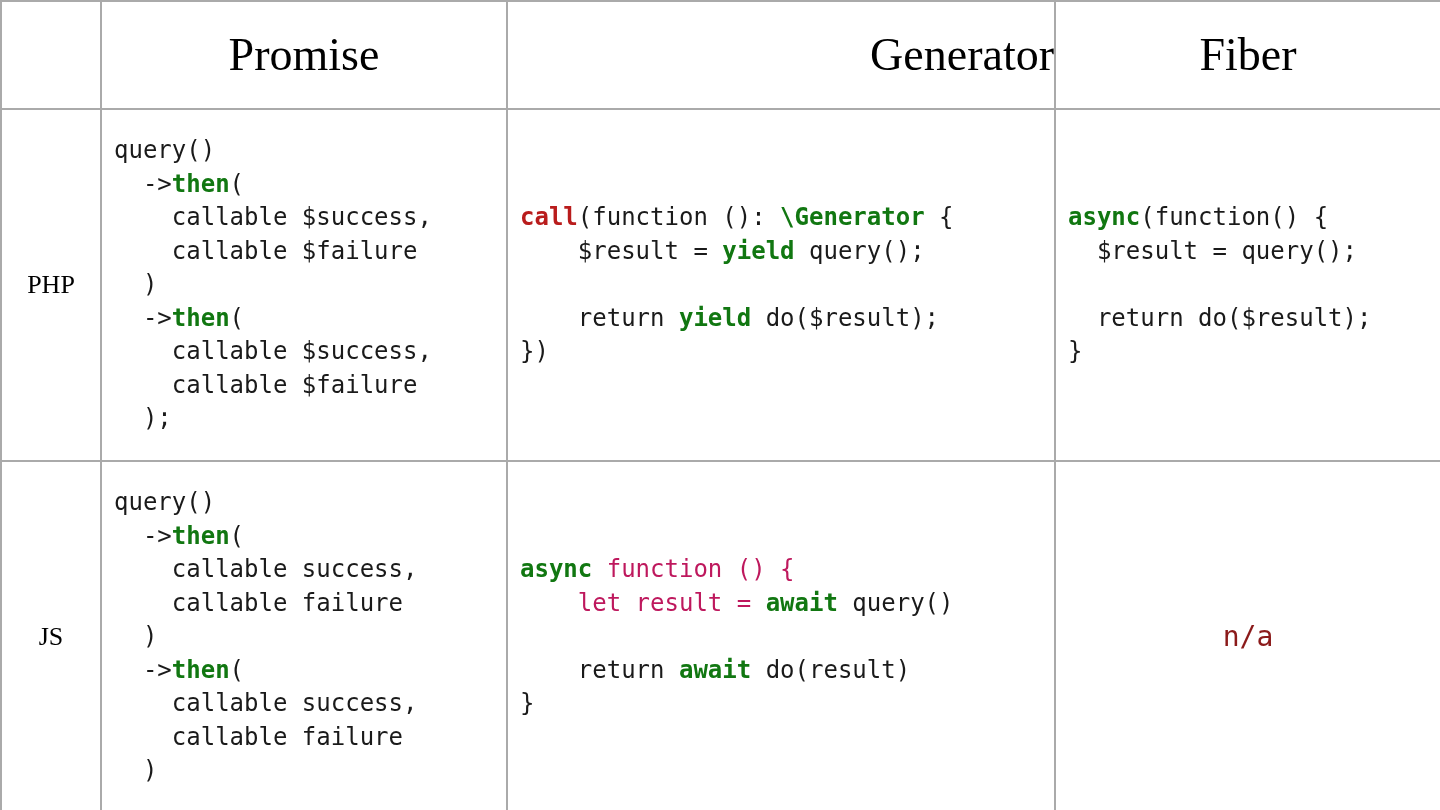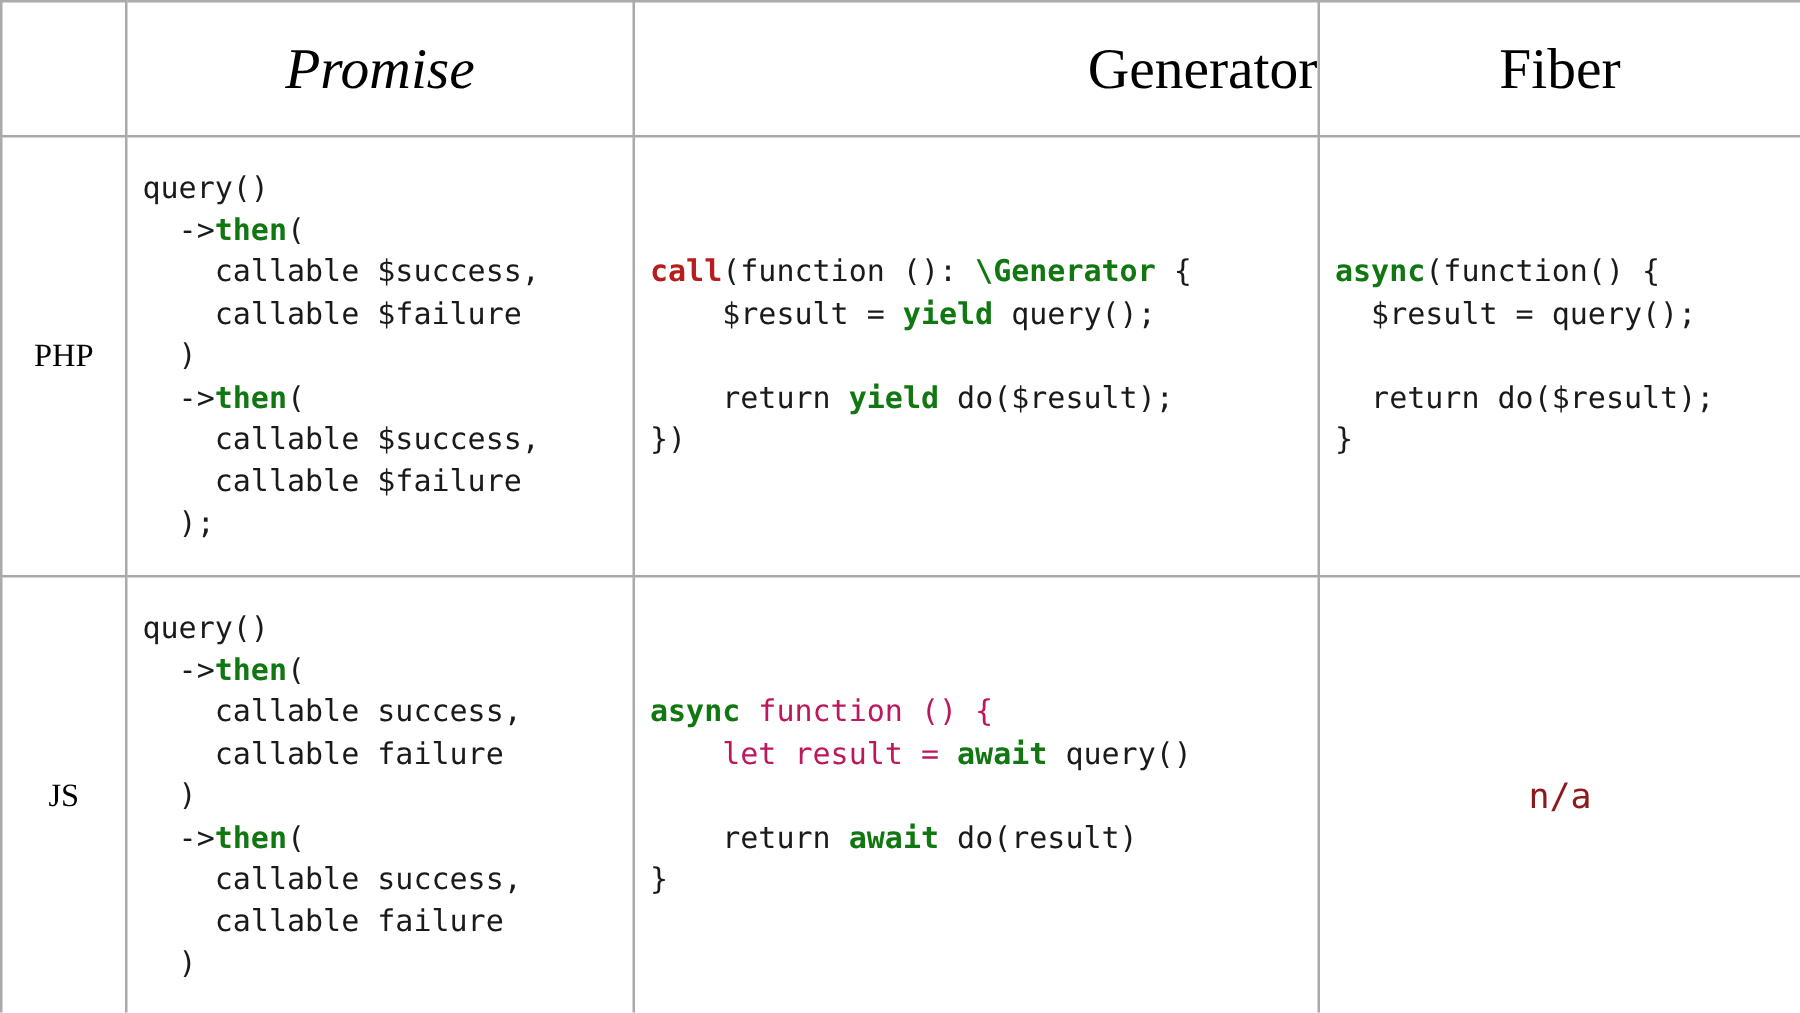--- a/index.html
+++ b/index.html
@@ -102,21 +102,21 @@
 <table class="comparison-table">
   <colgroup>
     <col class="c-label">
     <col class="c-promise">
     <col class="c-gen">
     <col class="c-fiber">
   </colgroup>
   <thead>
     <tr>
       <td class="corner-cell" style="border-color: rgb(170, 170, 170);"></td>
-      <th class="col-header" style="border-color: rgb(170, 170, 170); font-style: italic;">Promise</th>
+      <th class="col-header" style="border-color: rgb(170, 170, 170);">Promise</th>
       <th class="col-header" style="border-color: rgb(170, 170, 170); text-align: right;">Generator</th>
       <th class="col-header" style="border-color: rgb(170, 170, 170);">Fiber</th>
     </tr>
   </thead>
   <tbody>
     <tr class="row-php">
       <td class="row-label" style="border-color: rgb(170, 170, 170);">PHP</td>
       <td class="code-cell" style="border-color: rgb(170, 170, 170);">
         <pre class="code"><span style="color: rgb(26, 26, 26);">query()
   -&gt;</span><span class="kw" style="color: rgb(17, 119, 17);">then</span><span style="color: rgb(26, 26, 26);">(

